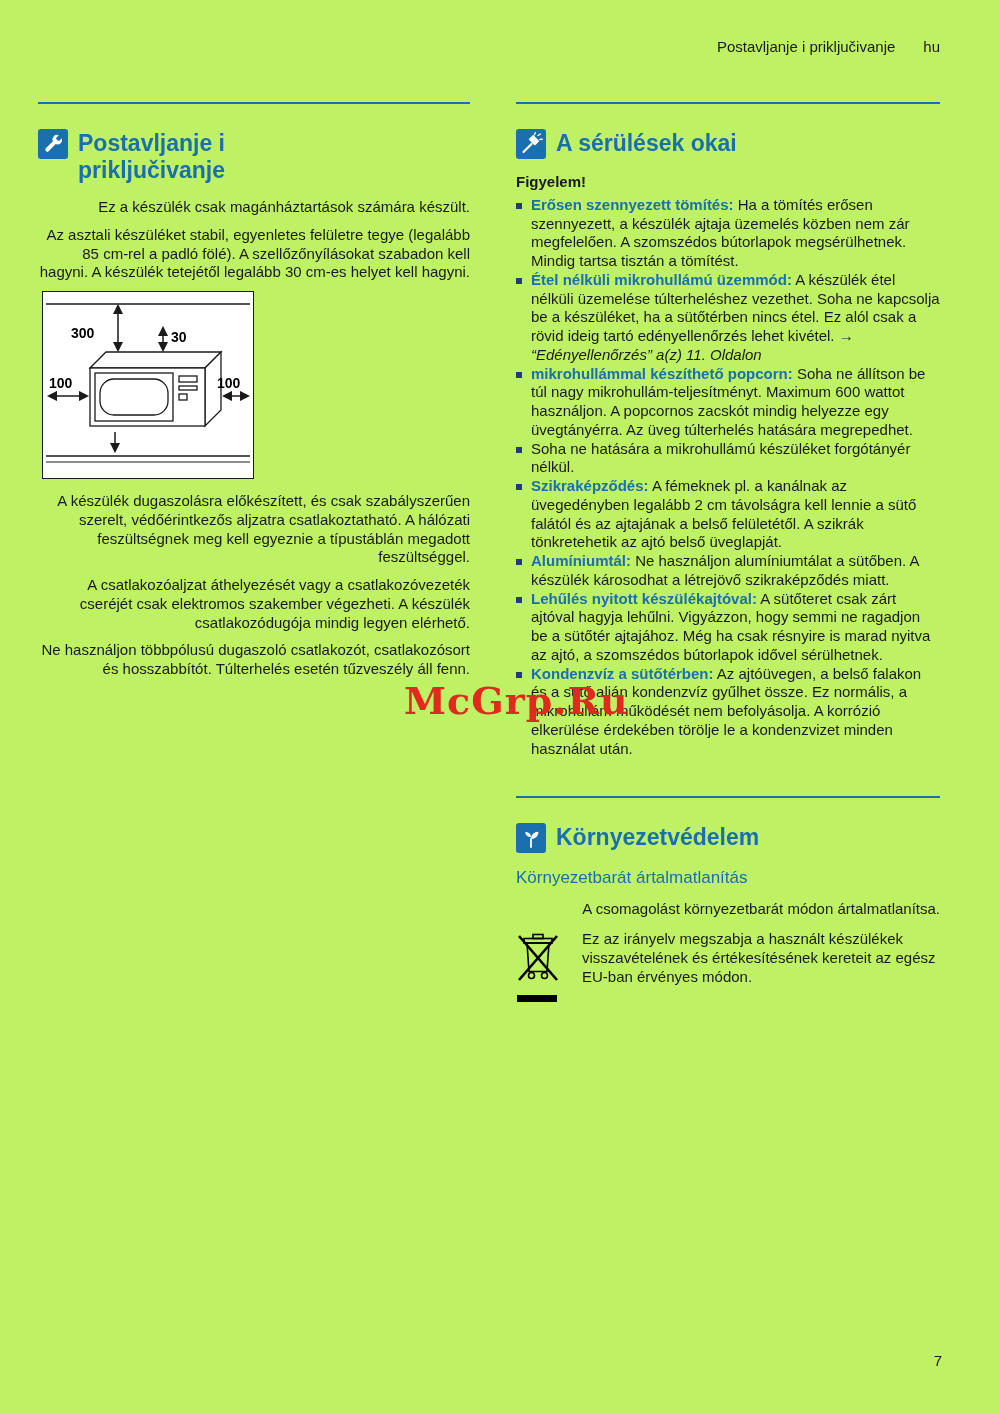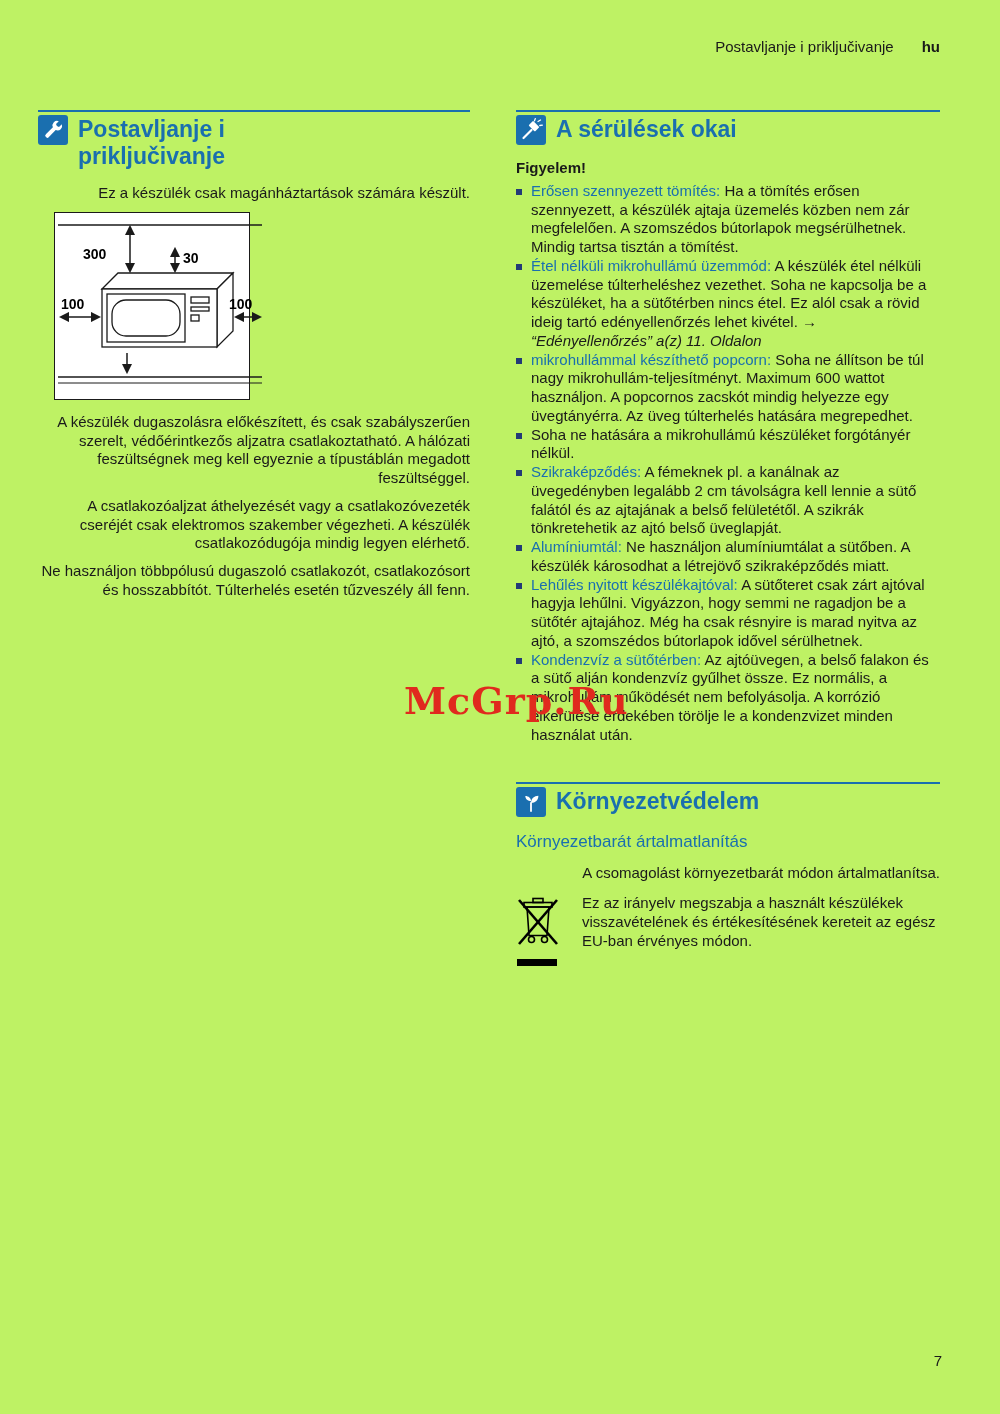--- a/index.html
+++ b/index.html
@@ -6,41 +6,41 @@
     --color-accent:#1a6faf;
     --color-bullet:#233a77;
     --color-watermark:#e02a1e;
     --ink:#1a1a1a;
   }
   *{box-sizing:border-box;}
   body{margin:0;background:#e8e8e8;font-family:"Liberation Sans",sans-serif;color:var(--ink);}
   .page{position:relative;width:1000px;height:1414px;background:#bef264;margin:0 auto;overflow:hidden;}
 
   .top-header{position:absolute;top:38px;right:60px;font-size:15px;display:flex;gap:28px;align-items:baseline;}
-  .top-header .lang{font-weight:bold;}
+  .top-header .lang{font-weight:normal;}
 
   .col{position:absolute;top:94px;font-size:15px;line-height:1.25;}
   .col-left{left:38px;width:432px;}
   .col-right{left:516px;width:424px;}
 
-  .section-head{border-top:2px solid var(--color-accent);padding-top:3px;display:flex;align-items:flex-start;gap:10px;margin:16px 0 14px;}
+  .section-head{border-top:2px solid var(--color-accent);padding-top:25px;display:flex;align-items:flex-start;gap:10px;margin:8px 0 14px;}
   .icon-box{width:30px;height:30px;background:var(--color-accent);border-radius:3px;flex:0 0 auto;display:flex;align-items:center;justify-content:center;}
   .icon-box svg{display:block;}
   .section-title{color:var(--color-accent);font-weight:bold;font-size:23px;line-height:27px;margin-top:1px;}
 
   p.body{margin:0 0 9px;text-align:right;}
 
-  .figure{width:196px;border:1px solid #1a1a1a;margin:3px 16px 13px;background:#fff;}
+  .figure{width:212px;border:1px solid #1a1a1a;margin:3px 4px 13px;background:#fff;}
   .figure svg{display:block;}
   .figure text{font-family:"Liberation Sans",sans-serif;font-weight:bold;font-size:14px;fill:#000;}
 
   ul.bullets{list-style:none;margin:4px 0 0;padding:0;}
   ul.bullets li{display:flex;gap:9px;margin:0;}
   .bullet-square{flex:0 0 auto;width:6px;height:6px;background:var(--color-bullet);margin-top:7px;}
-  .lead{color:var(--color-accent);font-weight:normal;text-align:right;}
+  .lead{color:var(--color-accent);font-weight:bold;text-align:right;}
   .ref{font-style:italic;}
 
   .attention{font-weight:bold;margin:10px 0 0;}
 
   .env-section{margin-top:38px;}
   .sub-title{color:var(--color-accent);font-weight:normal;font-size:17px;margin:14px 0 11px;}
   .weee{display:flex;gap:18px;margin-top:12px;}
   .weee-icon-col{flex:0 0 48px;padding-top:3px;}
   .weee-bar{width:40px;height:7px;background:#000;margin-top:5px;margin-left:1px;}
   .weee-text p{margin:0;}
@@ -66,20 +66,21 @@
           <path d="M20.8 6.2a4.6 4.6 0 0 1-6.1 5.9l-6.8 6.8a2 2 0 1 1-2.8-2.8l6.8-6.8a4.6 4.6 0 0 1 5.9-6.1L15 6l.9 2.1L18 9z" fill="#fff"></path>
         </svg>
       </span>
       <div class="section-title">
         <div>Postavljanje i</div>
         <div>priključivanje</div>
       </div>
     </div>
 
     <p class="body">Ez a készülék csak magánháztartások számára készült.</p>
+    <p class="body">Az asztali készüléket stabil, egyenletes felületre tegye (legalább 85 cm-rel a padló fölé). A szellőzőnyílásokat szabadon kell hagyni. A készülék tetejétől legalább 30 cm-es helyet kell hagyni.</p>
 
     <div class="figure">
       <svg width="210" height="186" viewBox="0 0 210 186">
         <defs>
           <marker id="ah" viewBox="0 0 10 10" refX="8" refY="5" markerWidth="7" markerHeight="7" orient="auto-start-reverse">
             <path d="M0 0L10 5L0 10z" fill="#1a1a1a"></path>
           </marker>
         </defs>
 
         <line x1="3" y1="12" x2="207" y2="12" stroke="#1a1a1a" stroke-width="1.5"></line>

